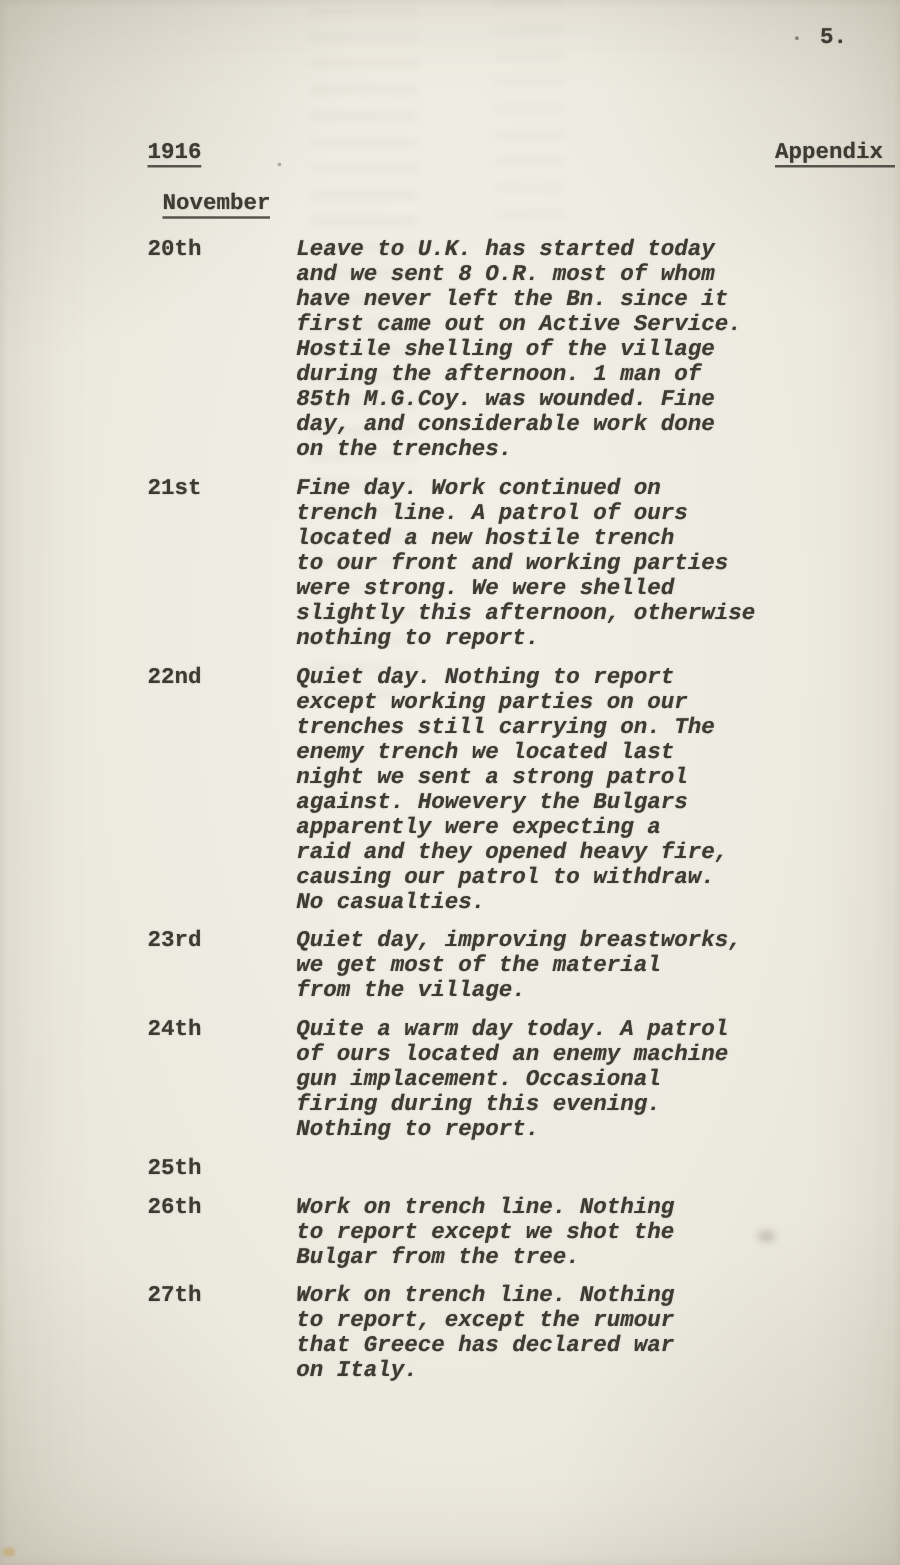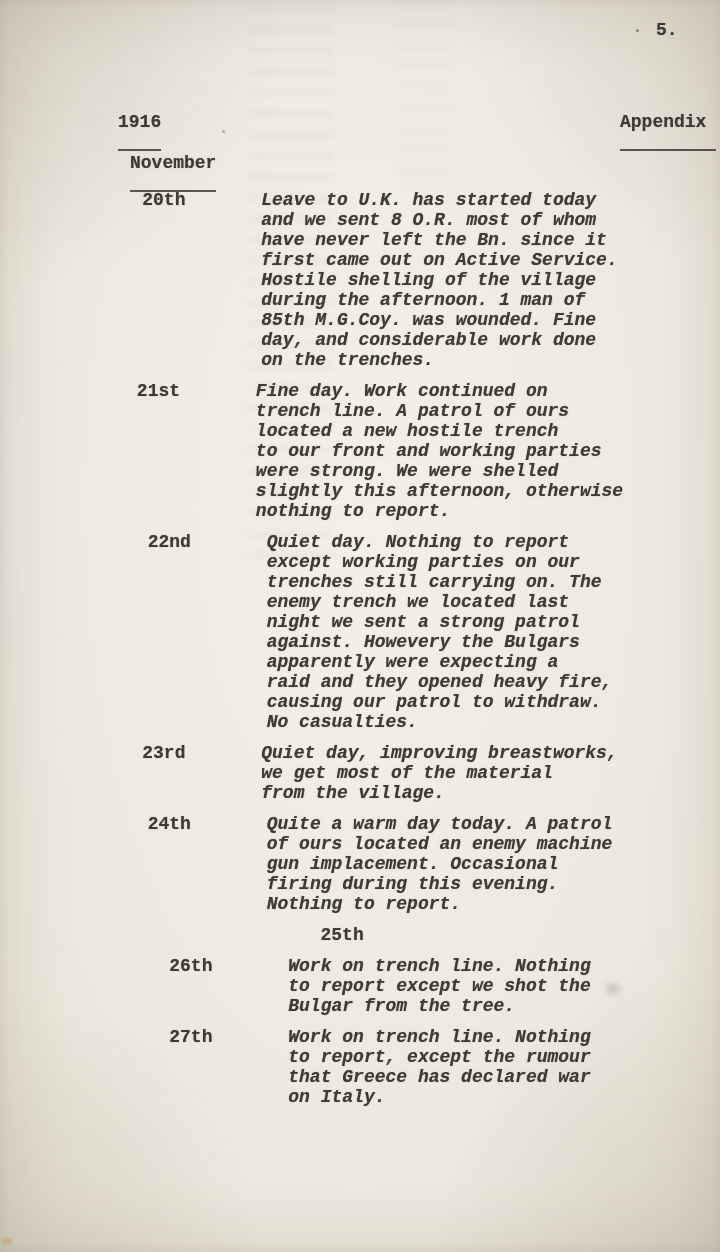--- a/index.html
+++ b/index.html
@@ -45,30 +45,30 @@
 
   .page-number { position: absolute; left: 656px; top: 20px; }
 
   .year-heading     { position: absolute; left: 118px; top: 112px; }
   .appendix-heading { position: absolute; left: 620px; top: 112px; padding-right: 8px; }
   .month-heading    { position: absolute; left: 118px; top: 153px; margin-left: 12px; }
 
   .underlined {
     display: inline-block;
     border-bottom: 2px solid rgba(62, 59, 53, 0.85);
-    padding-bottom: 17px;
+    padding-bottom: 0;
   }
 
   .entries {
     position: absolute;
     left: 118px;
     top: 190px;
     width: 524px;
   }
-  .entry { display: flex; margin-bottom: 11px; justify-content: center; }
+  .entry { display: flex; margin-bottom: 11px; }
   .entry-date { width: 119px; flex-shrink: 0; }
   .entry-text { white-space: pre-line; font-style: italic; }
 </style>
 </head>
 <body>
 
 <div class="page">
 
   <div class="bleed bleed-a"></div>
   <div class="bleed bleed-b"></div>

